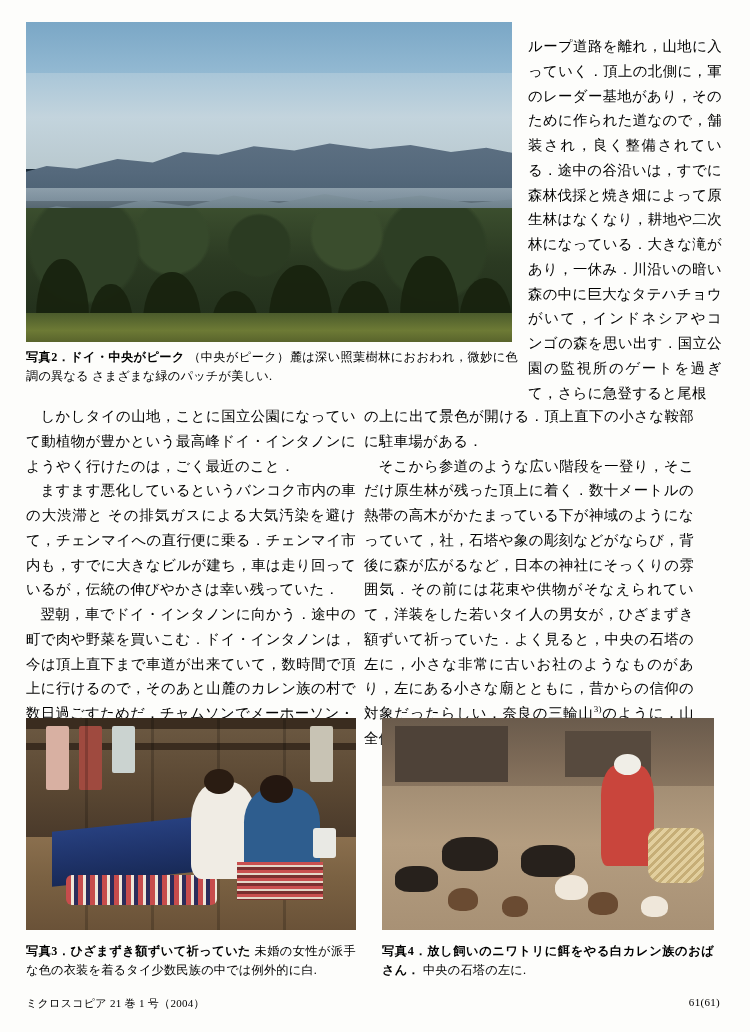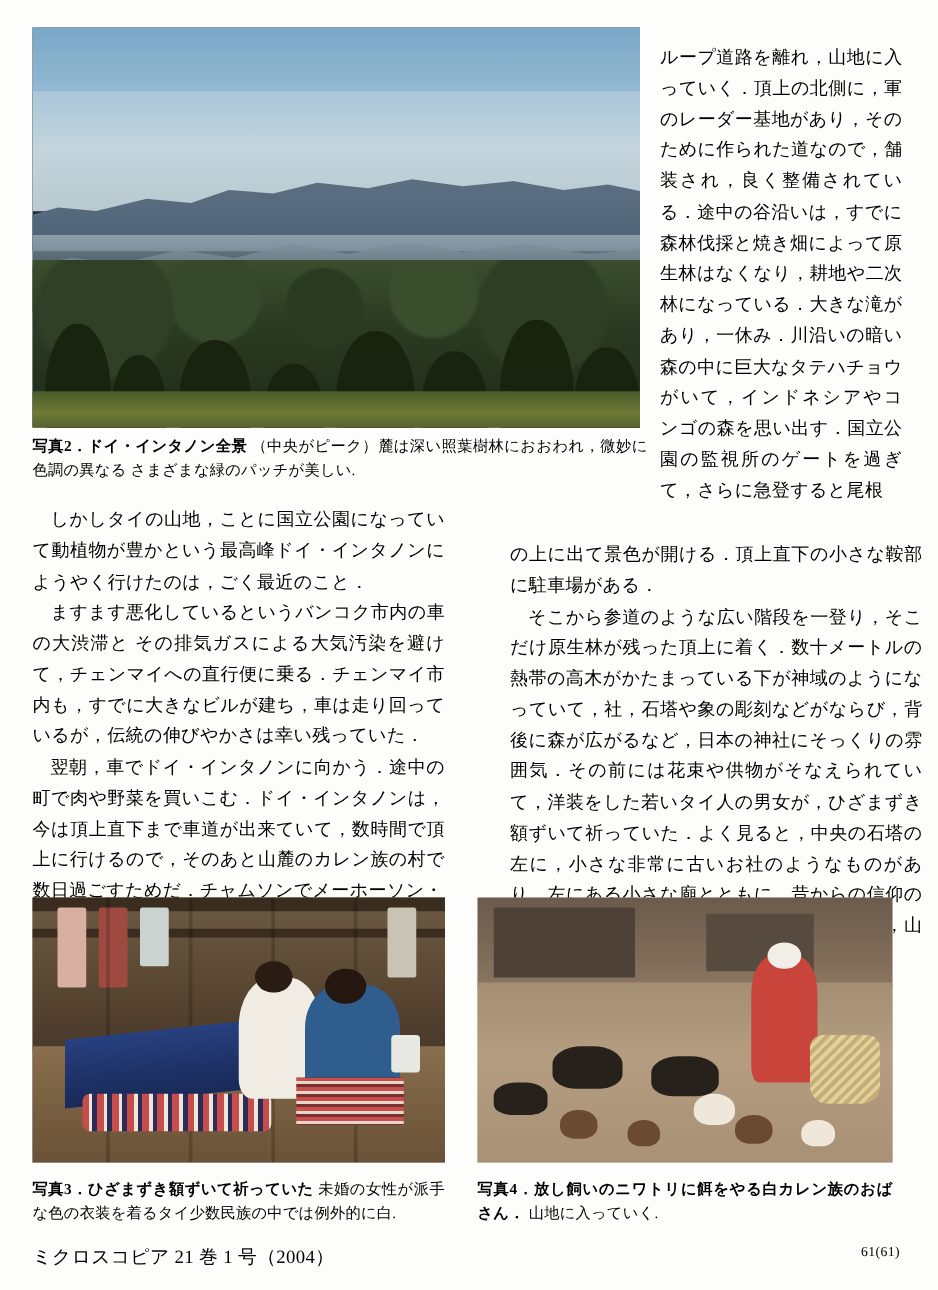--- a/index.html
+++ b/index.html
@@ -103,21 +103,21 @@
     position: absolute;
     font-size: 14.4px;
     line-height: 1.72;
     text-align: justify;
     text-justify: inter-character;
     letter-spacing: 0.3px;
   }
   .col p { margin: 0; }
   .col p.indent { text-indent: 1em; }
   .col-right-top { left: 528px; top: 34px; width: 194px; }
-  .col-right-mid { left: 408px; top: 404px; width: 330px; margin-top: 28px; }
+  .col-right-mid { left: 364px; top: 404px; width: 330px; }
   .col-left-lower{ left: 26px;  top: 404px; width: 330px; }
 
   sup { font-size: 9px; vertical-align: super; }
 
   
   .fig3 {
     position: absolute;
     left: 26px;
     top: 718px;
     width: 330px;
@@ -225,21 +225,21 @@
   .fig4 .chicken {
     position:absolute; background:#efe7da; border-radius:48% 48% 40% 40%;
   }
   .fig4 .chicken.dark { background:#6a4b32; }
 
   
   .footer-left {
     position: absolute;
     left: 26px;
     top: 996px;
-    font-size: 15px;
+    font-size: 11px;
     letter-spacing: 0.3px;
   }
   .footer-right {
     position: absolute;
     right: 30px;
     top: 996px;
     font-size: 11px;
     letter-spacing: 0.3px;
   }
 </style>
@@ -260,21 +260,21 @@
     <div class="tree" style="left:24%;width:12%;height:26%;"></div>
     <div class="tree" style="left:38%;width:10%;height:20%;"></div>
     <div class="tree" style="left:50%;width:13%;height:28%;"></div>
     <div class="tree" style="left:64%;width:11%;height:23%;"></div>
     <div class="tree" style="left:77%;width:12%;height:31%;"></div>
     <div class="tree" style="left:89%;width:11%;height:24%;"></div>
     <div class="grass"></div>
   </div>
 
   <div class="caption cap1">
-    <b>写真2．ドイ・インタノン全景</b>
+    <b>写真2．ドイ・中央がピーク</b>
     <span>（中央がピーク）麓は深い照葉樹林におおわれ，微妙に色調の異なる さまざまな緑のパッチが美しい.</span>
   </div>
 
   <div class="col col-right-top">
     <p>ループ道路を離れ，山地に入っていく．頂上の北側に，軍のレーダー基地があり，そのために作られた道なので，舗装され，良く整備されている．途中の谷沿いは，すでに森林伐採と焼き畑によって原生林はなくなり，耕地や二次林になっている．大きな滝があり，一休み．川沿いの暗い森の中に巨大なタテハチョウがいて，インドネシアやコンゴの森を思い出す．国立公園の監視所のゲートを過ぎて，さらに急登すると尾根</p>
   </div>
 
   <div class="col col-left-lower">
     <p class="indent">しかしタイの山地，ことに国立公園になっていて動植物が豊かという最高峰ドイ・インタノンにようやく行けたのは，ごく最近のこと．</p>
     <p class="indent">ますます悪化しているというバンコク市内の車の大渋滞と その排気ガスによる大気汚染を避けて，チェンマイへの直行便に乗る．チェンマイ市内も，すでに大きなビルが建ち，車は走り回っているが，伝統の伸びやかさは幸い残っていた．</p>
@@ -327,19 +327,19 @@
     <div class="chicken" style="left:78%;top:84%;width:8%;height:10%;"></div>
   </div>
 
   <div class="caption cap3">
     <b>写真3．ひざまずき額ずいて祈っていた</b>
     <span>未婚の女性が派手な色の衣装を着るタイ少数民族の中では例外的に白.</span>
   </div>
 
   <div class="caption cap4">
     <b>写真4．放し飼いのニワトリに餌をやる白カレン族のおばさん．</b>
-    <span>山地に入っていく.</span>
+    <span>中央の石塔の左に.</span>
   </div>
 
   <div class="footer-left">ミクロスコピア 21 巻 1 号（2004）</div>
   <div class="footer-right">61(61)</div>
 
 </div>
 
 </body></html>

